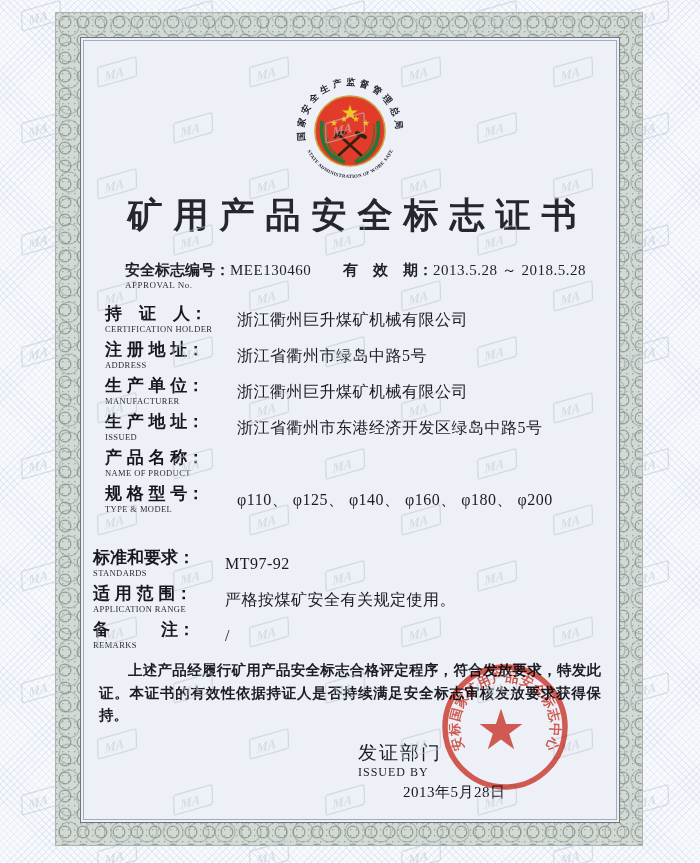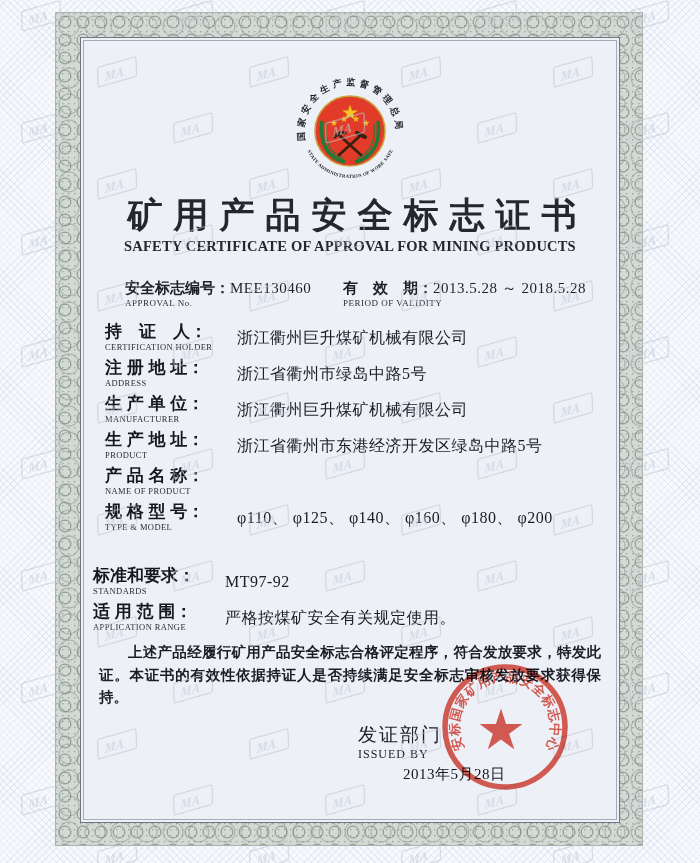--- a/index.html
+++ b/index.html
@@ -129,34 +129,32 @@
           </g>
           <text font-size="9" font-weight="bold" fill="#1c1c24" letter-spacing="4" font-family="Liberation Serif, serif">
             <textPath href="#arcTopZh">国家安全生产监督管理总局</textPath>
           </text>
           <text font-size="4.8" font-weight="bold" fill="#1c1c24" letter-spacing=".3" font-family="Liberation Serif, serif">
             <textPath href="#arcBotEn">STATE ADMINISTRATION OF WORK SAFETY</textPath>
           </text>
         </svg>
 
         <h1 class="title-zh">矿用产品安全标志证书</h1>
-        <div class="title-en">SAFETY CERTIFICATE OF APPROVAL FOR MINING PRODUCTS</div>
 
         <div class="approval-row">
           <div class="ap-col left">
             <div class="ap-main">
               <span class="k">安全标志编号：</span><span class="v">MEE130460</span>
             </div>
             <div class="ap-en">APPROVAL No.</div>
           </div>
           <div class="ap-col">
             <div class="ap-main">
               <span class="k">有　效　期：</span><span class="v">2013.5.28 ～ 2018.5.28</span>
             </div>
-            <div class="ap-en">PERIOD OF VALIDITY</div>
           </div>
         </div>
 
         <div class="fields">
           <div class="frow">
             <div class="lbl">
                 <span class="zh">持　证　人：</span>
                 <span class="en">CERTIFICATION HOLDER</span>
               </div>
             <div class="fval">浙江衢州巨升煤矿机械有限公司</div>
@@ -171,21 +169,21 @@
           <div class="frow">
             <div class="lbl">
                 <span class="zh">生 产 单 位：</span>
                 <span class="en">MANUFACTURER</span>
               </div>
             <div class="fval">浙江衢州巨升煤矿机械有限公司</div>
           </div>
           <div class="frow">
             <div class="lbl">
                 <span class="zh">生 产 地 址：</span>
-                <span class="en">PRODUCT</span>
+                <span class="en">ISSUED</span>
               </div>
             <div class="fval">浙江省衢州市东港经济开发区绿岛中路5号</div>
           </div>
           <div class="frow">
             <div class="lbl">
                 <span class="zh">产 品 名 称：</span>
                 <span class="en">NAME OF PRODUCT</span>
               </div>
           </div>
           <div class="frow">
@@ -204,20 +202,27 @@
                 <span class="en">STANDARDS</span>
               </div>
             <div class="fval">MT97-92</div>
           </div>
           <div class="frow">
             <div class="lbl">
                 <span class="zh">适 用 范 围：</span>
                 <span class="en">APPLICATION RANGE</span>
               </div>
             <div class="fval">严格按煤矿安全有关规定使用。</div>
+          </div>
+          <div class="frow">
+            <div class="lbl">
+                <span class="zh">备　　　注：</span>
+                <span class="en">REMARKS</span>
+              </div>
+            <div class="fval">/</div>
           </div>
         </div>
 
         <p class="statement">上述产品经履行矿用产品安全标志合格评定程序，符合发放要求，特发此证。本证书的有效性依据持证人是否持续满足安全标志审核发放要求获得保持。</p>
 
         <div class="footer">
           <div class="issued">
             <span class="zh">发证部门</span>
             <span class="en">ISSUED BY</span>
           </div>

